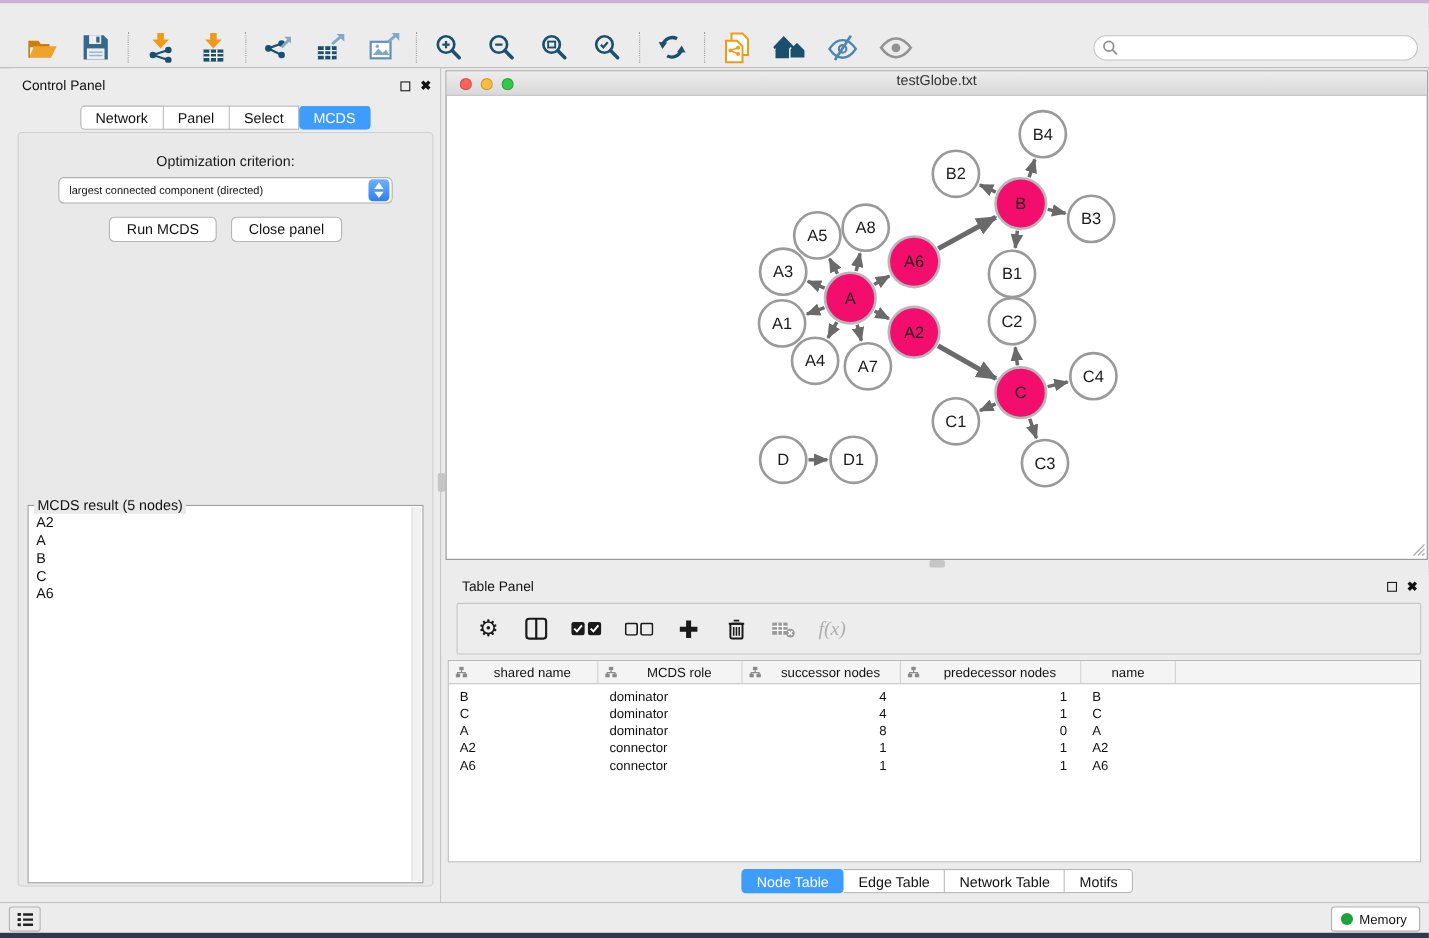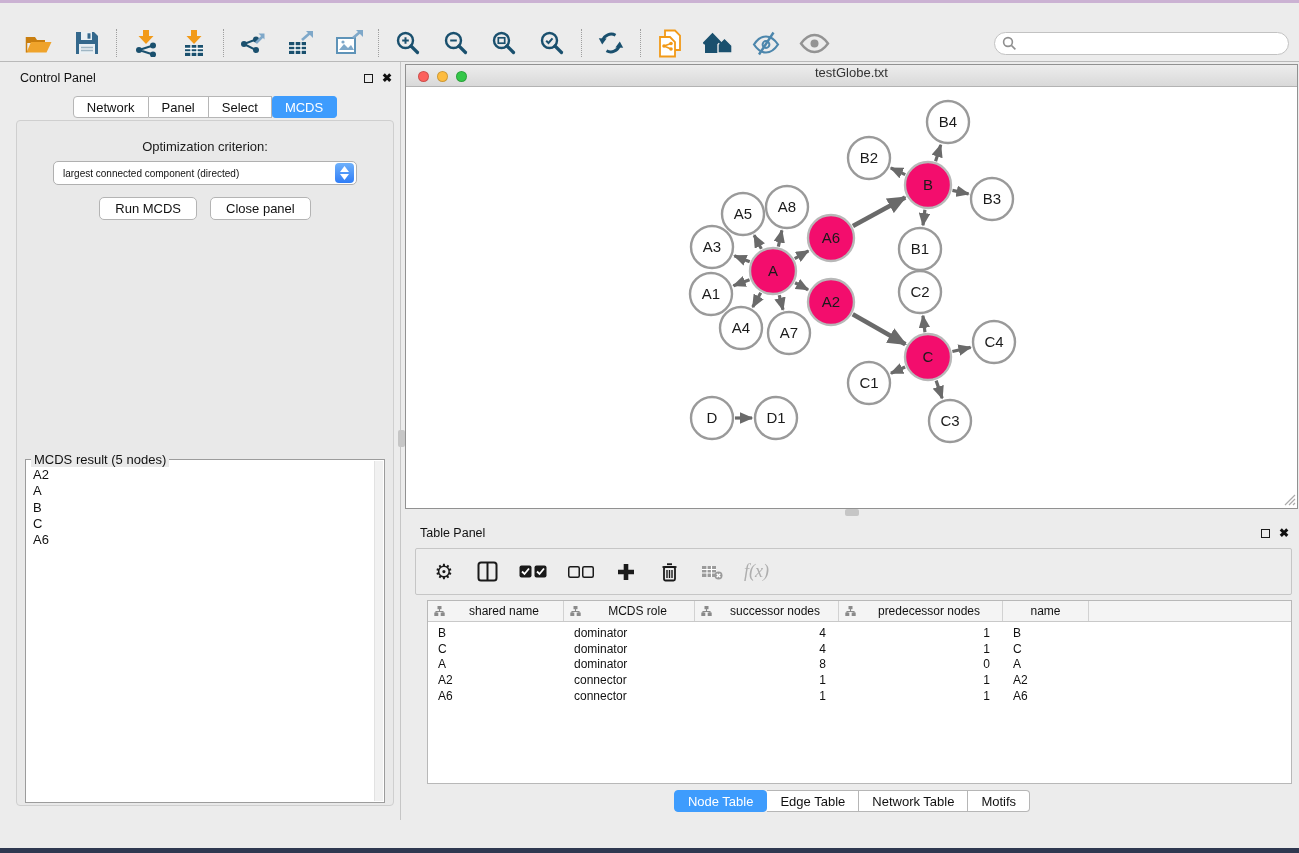--- a/index.html
+++ b/index.html
@@ -73,21 +73,21 @@
   .net-canvas { position:relative; width:891px; height:420px; }
   .resize-grip { position:absolute; right:1px; bottom:1px; }
 
   
   .table-panel { position:absolute; left:405px; top:520px; width:894px; height:298px; background:#ECECEC; }
   .tp-toolbar { position:absolute; left:10px; right:7px; top:28px; height:47px; background:#EDEDED;
     border:1px solid #c6c6c6; border-radius:2px; display:flex; align-items:center; gap:21px; padding:0 17px; }
   .tp-tool { display:flex; align-items:center; justify-content:center; min-width:22px; height:30px; }
   .gear-glyph { font-size:21px; color:#1a1a1a; line-height:1; }
   .fx-label { font-family:"Liberation Serif", serif; font-style:italic; font-size:18px; color:#aeaeae; }
-  .tp-table { position:absolute; left:22px; right:7px; top:80px; height:184px; background:#fff; border:1px solid #b8b8b8; overflow:hidden; }
+  .tp-table { position:absolute; left:2px; right:7px; top:80px; height:184px; background:#fff; border:1px solid #b8b8b8; overflow:hidden; }
   .thead { display:flex; height:21px; background:#F4F4F4; border-bottom:1px solid #c9c9c9; }
   .th { display:flex; align-items:center; font-size:12px; color:#111; border-right:1px solid #d2d2d2; position:relative; }
   .th .col-icon { margin-left:6px; display:flex; }
   .th .th-label { flex:1; text-align:center; padding:0 4px; white-space:nowrap; overflow:hidden; }
   .th.filler { flex:1; border-right:none; }
   .trow { display:flex; height:15.7px; align-items:center; }
   .td { font-size:12px; color:#111; padding:0 10px; white-space:nowrap; overflow:hidden; }
   .td.right { text-align:right; padding-right:13px; }
   .tbody { padding-top:3px; }
   .tp-tabs { position:absolute; top:270px; width:100%; display:flex; justify-content:center; }
@@ -590,15 +590,29 @@
     <div class="tp-tabs">
       <div class="seg">
         <span class="seg-btn selected">Node Table</span>
         <span class="seg-btn">Edge Table</span>
         <span class="seg-btn">Network Table</span>
         <span class="seg-btn">Motifs</span>
       </div>
     </div>
   </div>
 
+  <div class="status-bar">
+    <span class="list-btn">
+      <svg width="16" height="14" viewBox="0 0 16 14">
+          <rect x="1" y="1" width="3" height="2.6" fill="#222"></rect>
+          <rect x="1" y="5.7" width="3" height="2.6" fill="#222"></rect>
+          <rect x="1" y="10.4" width="3" height="2.6" fill="#222"></rect>
+          <path d="M6 2.3h9M6 7h9M6 11.7h9" stroke="#222" stroke-width="2.2"></path>
+        </svg>
+    </span>
+    <span class="memory-btn">
+      <span class="mem-dot"></span>
+      <span>Memory</span>
+    </span>
+  </div>
 
   <div class="desktop-bottom"></div>
 </div>
 
 </body></html>

